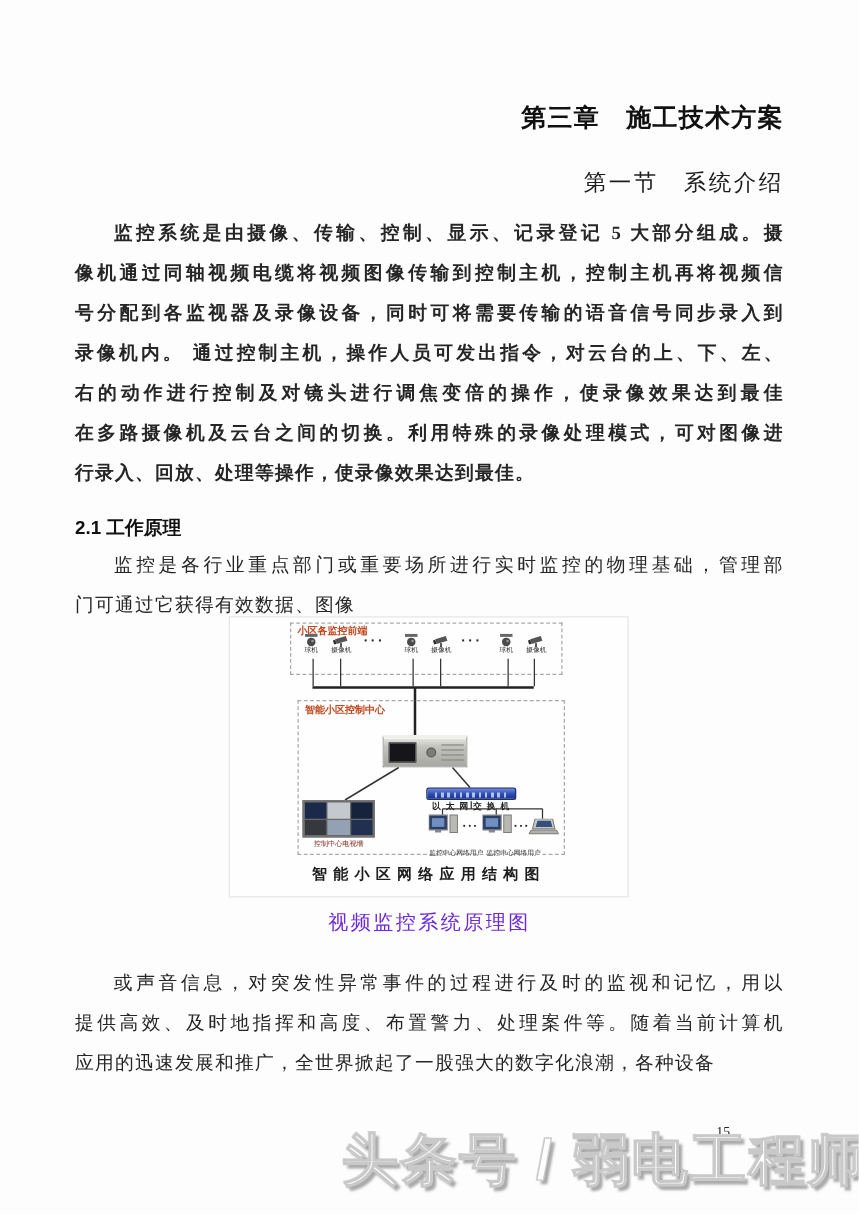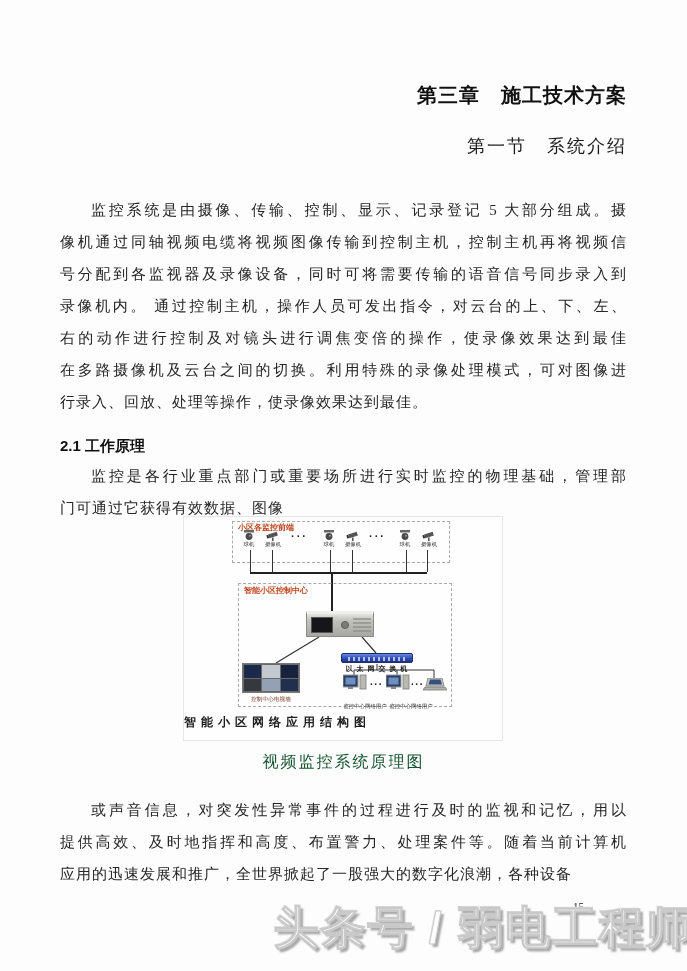--- a/index.html
+++ b/index.html
@@ -22,21 +22,21 @@
     letter-spacing:1px;
   }
   .doc-subtitle {
     margin-top:26px;
     text-align:right;
     font-size:18px; line-height:24px;
     color:#1c1c1c;
     letter-spacing:2px;
   }
   .para { width:567px; }
-  .p1 { margin-top:36px; }
+  .p1 { margin-top:13px;font-weight:bold; }
   .p2 { margin-top:2px; }
   .p3 { margin-top:20px; }
   .line {
     font-size:15px; line-height:32px;
     letter-spacing:1px;
     text-align:justify; text-align-last:justify;
     white-space:normal;
     color:#262626;
   }
   .line.last { text-align-last:left; }
@@ -113,29 +113,29 @@
     font-size:7px; line-height:8px; font-weight:bold; color:#222; letter-spacing:1px; white-space:nowrap; }
   .pc { position:absolute; top:157px; }
   .pc1 { left:159px; } .pc2 { left:202px; }
   .laptop { position:absolute; left:239px; top:161px; }
   .dots-c { position:absolute; left:186px; top:162px; font-size:10px; font-weight:bold; color:#222; letter-spacing:1px; }
   .dots-d { position:absolute; left:227px; top:162px; font-size:10px; font-weight:bold; color:#222; letter-spacing:1px; }
   .user-label { position:absolute; top:186px; width:66px; text-align:center;
     font-size:6px; line-height:7px; color:#333; transform:scale(.9); white-space:nowrap; }
   .ul1 { left:148px; } .ul2 { left:194px; }
   .diagram-caption {
-    position:absolute; left:0; right:0; top:197px; text-align:left;
+    position:absolute; left:0; right:0; top:197px; text-align:center;
     font-size:12px; font-weight:bold; color:#1d1d1d; letter-spacing:5px; white-space:nowrap;
   }
   
   .fig-caption {
     margin-top:9px; width:567px;
     text-align:center;
     font-size:16px; line-height:24px;
-    letter-spacing:2px; color:#14532d;
+    letter-spacing:2px; color:#6d28d9;
   }
   .page-number {
     position:absolute; left:573px; top:900px;
     font-size:11px; color:#222;
   }
   .watermark {
     position:absolute; right:-6px; top:897px;
     font-size:45px; line-height:62px; font-weight:bold;
     font-family:"Liberation Sans","DejaVu Sans",sans-serif;
     white-space:nowrap; letter-spacing:2px;

